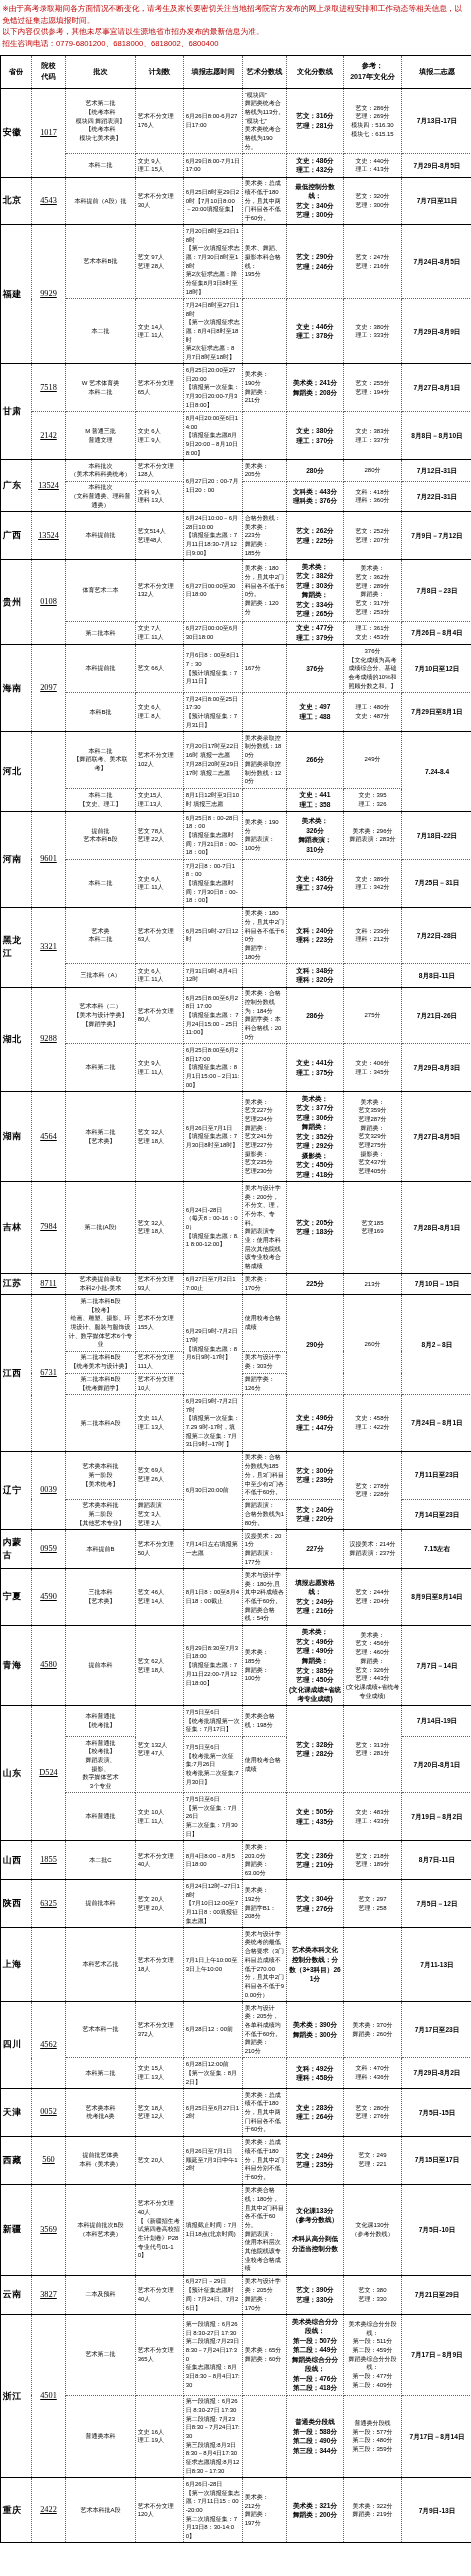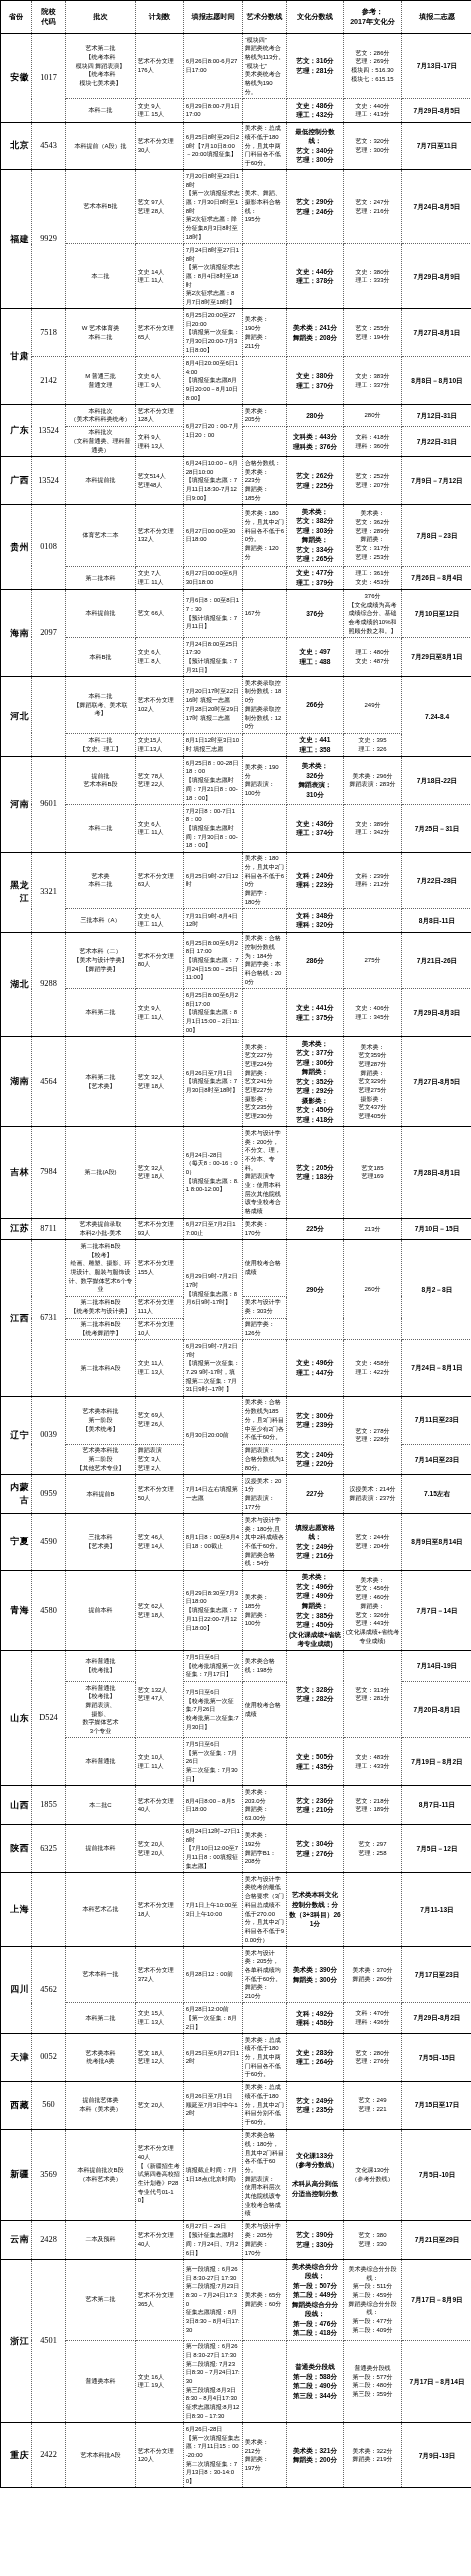--- a/index.html
+++ b/index.html
@@ -2,35 +2,40 @@
 <html style="font-size:8.9px"><head>
 <meta charset="utf-8">
 <style>
   html,body{margin:0;padding:0;background:#fff;}
   body{width:471px;font-family:"Liberation Sans","DejaVu Sans",sans-serif;color:#000;}
   .notes{padding:3.3px 4.4px 5.5px 2.2px;color:#c00000;font-size:7.7px;line-height:1.5;}
   .notes p{margin:0;}
   table{border-collapse:collapse;width:471px;table-layout:fixed;border:1.1px solid #000;font-size:6px;}
   th,td{border:0.6px dotted #666;padding:1.7px 1.7px;vertical-align:middle;white-space:pre-line;word-break:break-all;line-height:1.45;}
   thead th{font-size:7.2px;font-weight:bold;text-align:center;padding:5.5px 1.1px;border-bottom:0.6px solid #000;background:#fff;}
-  td.c-prov{font-size:8.9px;font-weight:bold;text-align:right;letter-spacing:0.6px;}
-  td.c-code{font-size:8.3px;font-family:"Liberation Serif","DejaVu Serif",serif;text-align:center;}
+  td.c-prov{font-size:8.9px;font-weight:bold;text-align:left;letter-spacing:0.6px;}
+  td.c-code{font-size:8.3px;font-family:"Liberation Serif","DejaVu Serif",serif;text-align:center;text-decoration:underline;}
   td.c-batch{text-align:center;}
   td.c-quota{text-align:left;}
   td.c-time{text-align:left;}
   td.c-art{text-align:left;}
   td.c-culture{text-align:center;font-weight:bold;font-size:6.6px;}
   td.c-ref{text-align:center;}
   td.c-admit{text-align:center;font-weight:bold;font-size:6.6px;}
   tr.prov-start > td{border-top:1.1px solid #000;}
 </style>
 </head>
 <body>
 
 <div class="page">
+  <div class="notes">
+    <p>※由于高考录取期间各方面情况不断变化，请考生及家长要密切关注当地招考院官方发布的网上录取进程安排和工作动态等相关信息，以免错过征集志愿填报时间。</p>
+    <p>以下内容仅供参考，其他未尽事宜请以生源地省市招办发布的最新信息为准。</p>
+    <p>招生咨询电话：0779-6801200、6818000、6818002、6800400</p>
+  </div>
 
   <table>
     <colgroup>
         <col style="width: 31px;">
         <col style="width: 34px;">
         <col style="width: 70px;">
         <col style="width: 48px;">
         <col style="width: 59px;">
         <col style="width: 44px;">
         <col style="width: 57px;">
@@ -756,21 +761,21 @@
           <td class="c-culture">文化课133分
 （参考分数线）
 
 术科从高分到低分适当控制分数</td>
           <td class="c-ref">文化课130分
 （参考分数线）</td>
           <td class="c-admit">7月5日-10日</td>
         </tr>
         <tr class="prov-start">
           <td class="c-prov" rowspan="1">云南</td>
-          <td class="c-code" rowspan="1">2428</td>
+          <td class="c-code" rowspan="1">3827</td>
           <td class="c-batch">二本及预科</td>
           <td class="c-quota">艺术不分文理
 40人</td>
           <td class="c-time">6月27日－29日
 【预计征集志愿时间：7月24日、7月26日】</td>
           <td class="c-art">美术与设计学类：205分
 舞蹈类：
 170分</td>
           <td class="c-culture">艺文：390分
 艺理：330分</td>

